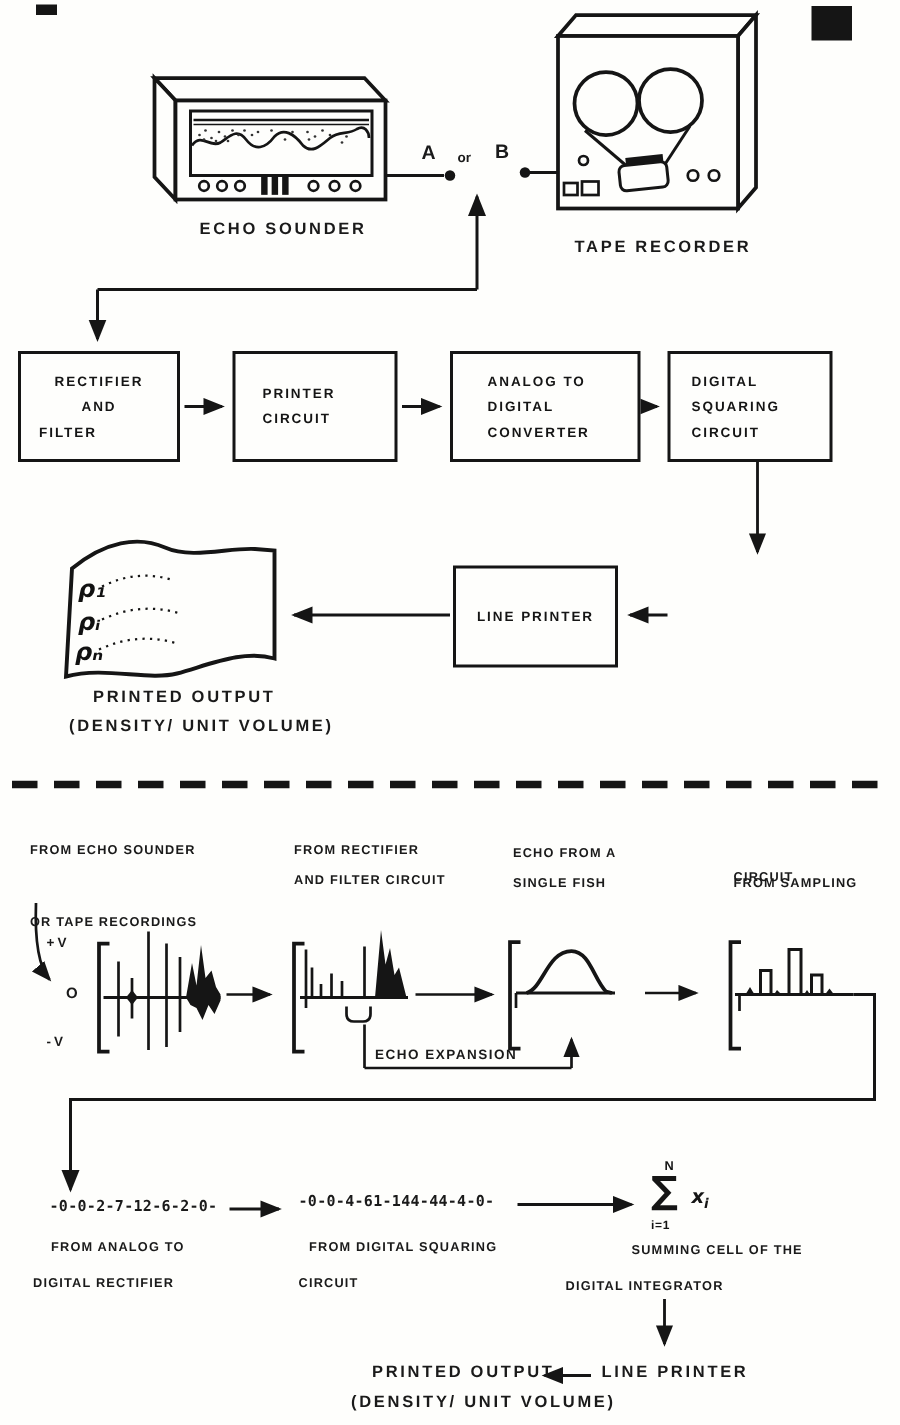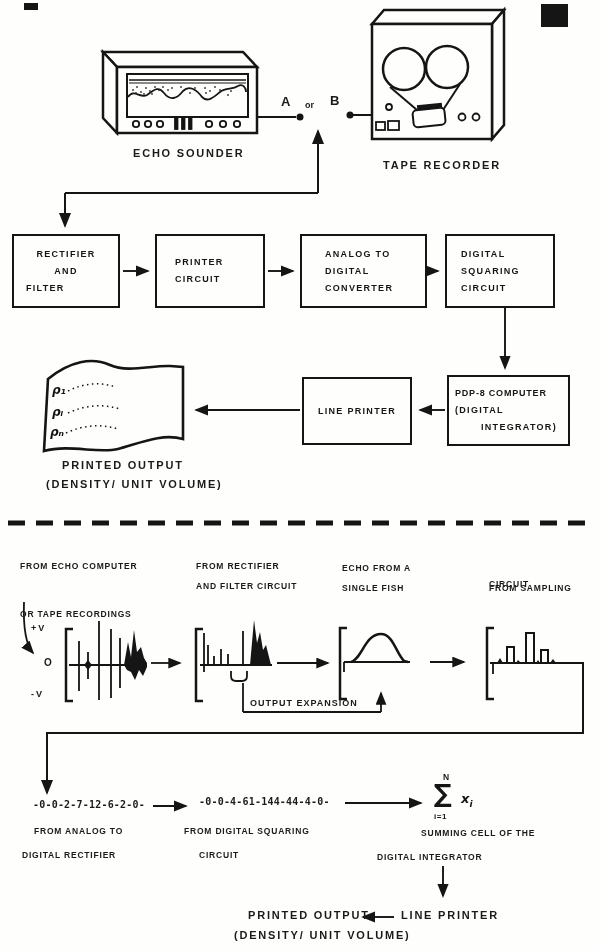--- a/index.html
+++ b/index.html
@@ -8,21 +8,21 @@
   svg{position:absolute;left:0;top:0;pointer-events:none;}
   .lbl{position:absolute;font-weight:700;font-size:9px;letter-spacing:1px;white-space:nowrap;color:#1a1a1a;}
   .lbl.big{font-size:13px;letter-spacing:0;}
   .lbl.cap{font-size:11px;letter-spacing:1.8px;}
   .lbl.small{font-size:8.5px;letter-spacing:0.8px;}
   .lbl.digits{font-size:10px;letter-spacing:0.2px;font-family:"DejaVu Sans Mono",monospace;font-weight:700;}
   .box{position:absolute;border:2.5px solid #151515;background:#fefefc;
        display:flex;flex-direction:column;justify-content:center;box-sizing:border-box;}
   .box .bl{font-weight:700;font-size:9px;letter-spacing:1.3px;line-height:17px;color:#151515;}
   .rho{position:absolute;font-family:"DejaVu Sans",sans-serif;font-style:italic;font-weight:700;
-       font-size:12px;color:#111;}
+       font-size:16px;color:#111;}
   .sum-sigma{position:absolute;font-family:"DejaVu Sans",sans-serif;font-weight:700;font-size:25px;line-height:1;}
   .sum-n{position:absolute;font-weight:700;font-size:8.5px;}
   .sum-i{position:absolute;font-weight:700;font-size:8px;letter-spacing:0.5px;}
   .sum-term{position:absolute;font-weight:700;font-size:13px;font-style:italic;font-family:"DejaVu Sans",sans-serif;}
   .sum-term sub{font-size:9px;}
 </style>
 </head>
 <body>
 
 <div id="page">
@@ -222,62 +222,57 @@
     <span class="bl">DIGITAL</span>
     <span class="bl">CONVERTER</span>
   </div>
 
   <div class="box" style="left:445px;top:234px;width:110px;height:74px;padding-left:14px;">
     <span class="bl">DIGITAL</span>
     <span class="bl">SQUARING</span>
     <span class="bl">CIRCUIT</span>
   </div>
 
-  <div class="box" style="left:447px;top:375px;width:123px;height:71px;padding-left:6px;">
-    <span class="bl" style="letter-spacing:0.8px;">PDP-8 COMPUTER</span>
-    <span class="bl">(DIGITAL</span>
-    <span class="bl" style="padding-left:26px;">INTEGRATOR)</span>
-  </div>
 
   <div class="box" style="left:302px;top:377px;width:110px;height:68px;align-items:center;">
     <span class="bl">LINE PRINTER</span>
   </div>
 
   <div class="rho" style="left:52px;top:383px;">ρ₁</div>
   <div class="rho" style="left:52px;top:405px;">ρᵢ</div>
   <div class="rho" style="left:50px;top:425px;">ρₙ</div>
 
   <div class="lbl cap" style="left:62px;top:459px;">PRINTED OUTPUT</div>
   <div class="lbl cap" style="left:46px;top:478px;">(DENSITY/ UNIT VOLUME)</div>
 
-  <div class="lbl small" style="left:20px;top:561px;">FROM ECHO COMPUTER</div>
+  <div class="lbl small" style="left:20px;top:561px;">FROM ECHO SOUNDER</div>
   <div class="lbl small" style="left:20px;top:581px;margin-top:28px;">OR TAPE RECORDINGS</div>
 
   <div class="lbl small" style="left:196px;top:561px;">FROM RECTIFIER</div>
   <div class="lbl small" style="left:196px;top:581px;">AND FILTER CIRCUIT</div>
 
   <div class="lbl small" style="left:342px;top:563px;">ECHO FROM A</div>
   <div class="lbl small" style="left:342px;top:583px;">SINGLE FISH</div>
 
   <div class="lbl small" style="left:489px;top:559px;margin-top:24px;">FROM SAMPLING</div>
   <div class="lbl small" style="left:489px;top:579px;">CIRCUIT</div>
 
   <div class="lbl" style="left:31px;top:623px;letter-spacing:2px;">+V</div>
   <div class="lbl" style="left:44px;top:657px;font-size:10px;">O</div>
   <div class="lbl" style="left:31px;top:689px;letter-spacing:2px;">-V</div>
 
-  <div class="lbl" style="left:250px;top:698px;border-bottom:0;">OUTPUT EXPANSION</div>
+  <div class="lbl" style="left:250px;top:698px;border-bottom:0;">ECHO EXPANSION</div>
 
   <div class="lbl digits" style="left:33px;top:799px;">-0-0-2-7-12-6-2-0-</div>
   <div class="lbl digits" style="left:199px;top:796px;">-0-0-4-61-144-44-4-0-</div>
 
   <div class="lbl small" style="left:22px;top:826px;padding-left:12px;">FROM ANALOG TO</div>
   <div class="lbl small" style="left:22px;top:850px;">DIGITAL RECTIFIER</div>
 
-  <div class="lbl small" style="left:184px;top:826px;text-align:right;">FROM DIGITAL SQUARING</div>
+  <div class="lbl small" style="left:206px;top:826px;text-align:right;">FROM DIGITAL SQUARING</div>
   <div class="lbl small" style="left:199px;top:850px;">CIRCUIT</div>
 
   <div class="sum-n" style="left:443px;top:772px;">N</div>
   <div class="sum-sigma" style="left:434px;top:781px;">∑</div>
   <div class="sum-i" style="left:434px;top:812px;">i=1</div>
   <div class="sum-term" style="left:461px;top:791px;"><span>x</span><sub>i</sub></div>
 
   <div class="lbl small" style="left:377px;top:828px;padding-left:44px;">SUMMING CELL OF THE</div>
   <div class="lbl small" style="left:377px;top:852px;">DIGITAL INTEGRATOR</div>
 

